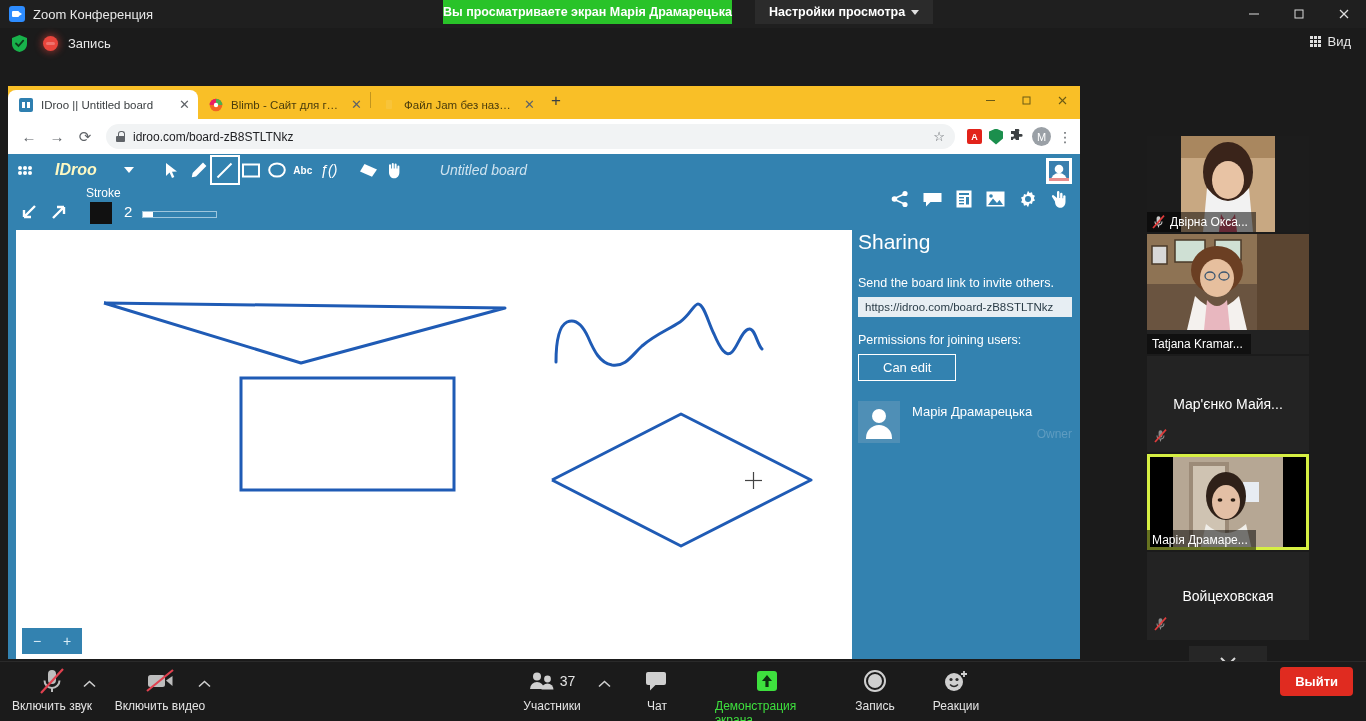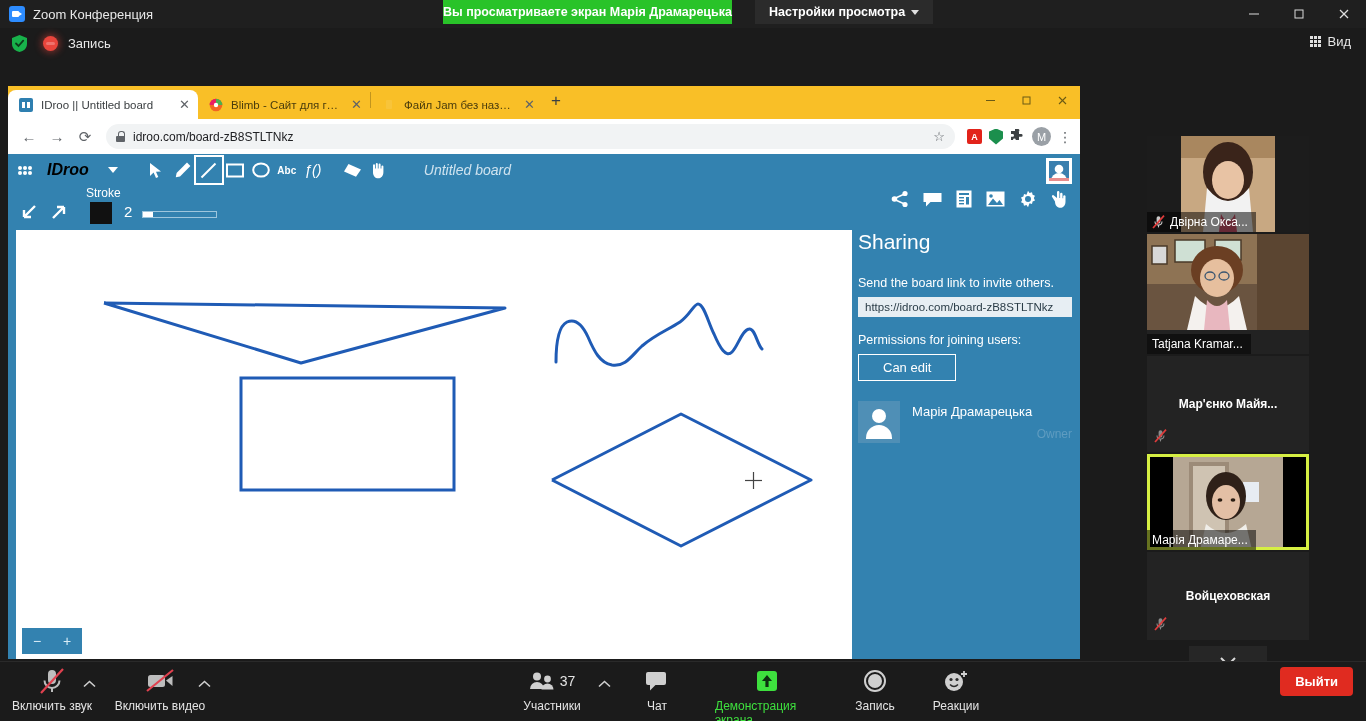--- a/index.html
+++ b/index.html
@@ -103,21 +103,21 @@
   .ext-shield { width: 14px; height: 16px; background: #1b8f4d;
     clip-path: polygon(50% 0,100% 18%,100% 62%,50% 100%,0 62%,0 18%); }
   .ext-puzzle { color:#3c4043; font-size: 14px; }
   .ext-avatar { width: 19px; height: 19px; border-radius: 50%; background: #9aa0a6;
     color: #fff; font-size: 11px; display: flex; align-items: center; justify-content: center; }
   .ext-menu { color: #5f6368; font-size: 14px; letter-spacing: 0; }
 
   
   .idroo { position: relative; height: 505px; background: #3382b0; }
   .idroo-top { height: 32px; display: flex; align-items: center; padding: 0 10px; gap: 0; }
-  .idroo-brand { display: flex; align-items: center; gap: 15px; color: #000000;
+  .idroo-brand { display: flex; align-items: center; gap: 23px; color: #fef9c3;
     font-size: 16px; font-weight: bold; font-style: italic; }
   .brand-dots { display: grid; grid-template-columns: repeat(3,4px); gap: 1px; }
   .brand-dots i { width: 4px; height: 4px; background: #fff; border-radius: 50%; display:block; }
   .brand-caret { width: 0; height: 0; border-left: 5px solid transparent;
     border-right: 5px solid transparent; border-top: 6px solid #fff; margin-left: 4px; }
   .tool { width: 26px; height: 26px; display: flex; align-items: center; justify-content: center;
     color: #fff; font-size: 15px; }
   .tool.sel { outline: 2px solid #fff; }
   .board-name { color: #cfe3ef; font-style: italic; font-size: 14px; margin-left: 32px; }
   .idroo-avatar { position: absolute; right: 8px; top: 4px; width: 26px; height: 26px;
@@ -166,21 +166,21 @@
   .strip { position: absolute; left: 1147px; top: 136px; width: 162px; }
   .vtile { width: 162px; position: relative; background: #222; margin-bottom: 2px;
     overflow: hidden; }
   .vtile .nameplate { position: absolute; left: 0; bottom: 0;
     background: rgba(0,0,0,0.52); color: #fff; font-size: 12px;
     padding: 3px 8px 3px 5px; display: flex; align-items: center; gap: 5px;
     max-width: 150px; white-space: nowrap; overflow: hidden; }
   .mic-off { width: 13px; height: 14px; flex: none; }
   .vtile.speaking { outline: 3px solid #d6ef43; outline-offset: -3px; }
   .vtile.noname { display: flex; align-items: center; justify-content: center;
-    background: #232323; color: #fff; font-size: 12px; font-weight: bold; }
+    background: #232323; color: #fff; font-size: 14px; font-weight: normal; }
   .vtile .mic-corner { position: absolute; left: 7px; bottom: 6px; }
   .strip-more { width: 78px; height: 30px; background: #262626; margin: 6px auto 0;
     display: flex; align-items: center; justify-content: center; color: #d8d8d8; }
 
   
   .bottombar { position: absolute; left: 0; bottom: 0; width: 1366px; height: 60px;
     background: #1b1b1b; }
   .bb-item { position: absolute; top: 6px; display: flex; flex-direction: column;
     align-items: center; width: 104px; color: #e4e4e4; font-size: 12px; gap: 4px; }
   .bb-item .glyph { height: 28px; display: flex; align-items: center; justify-content: center; }

